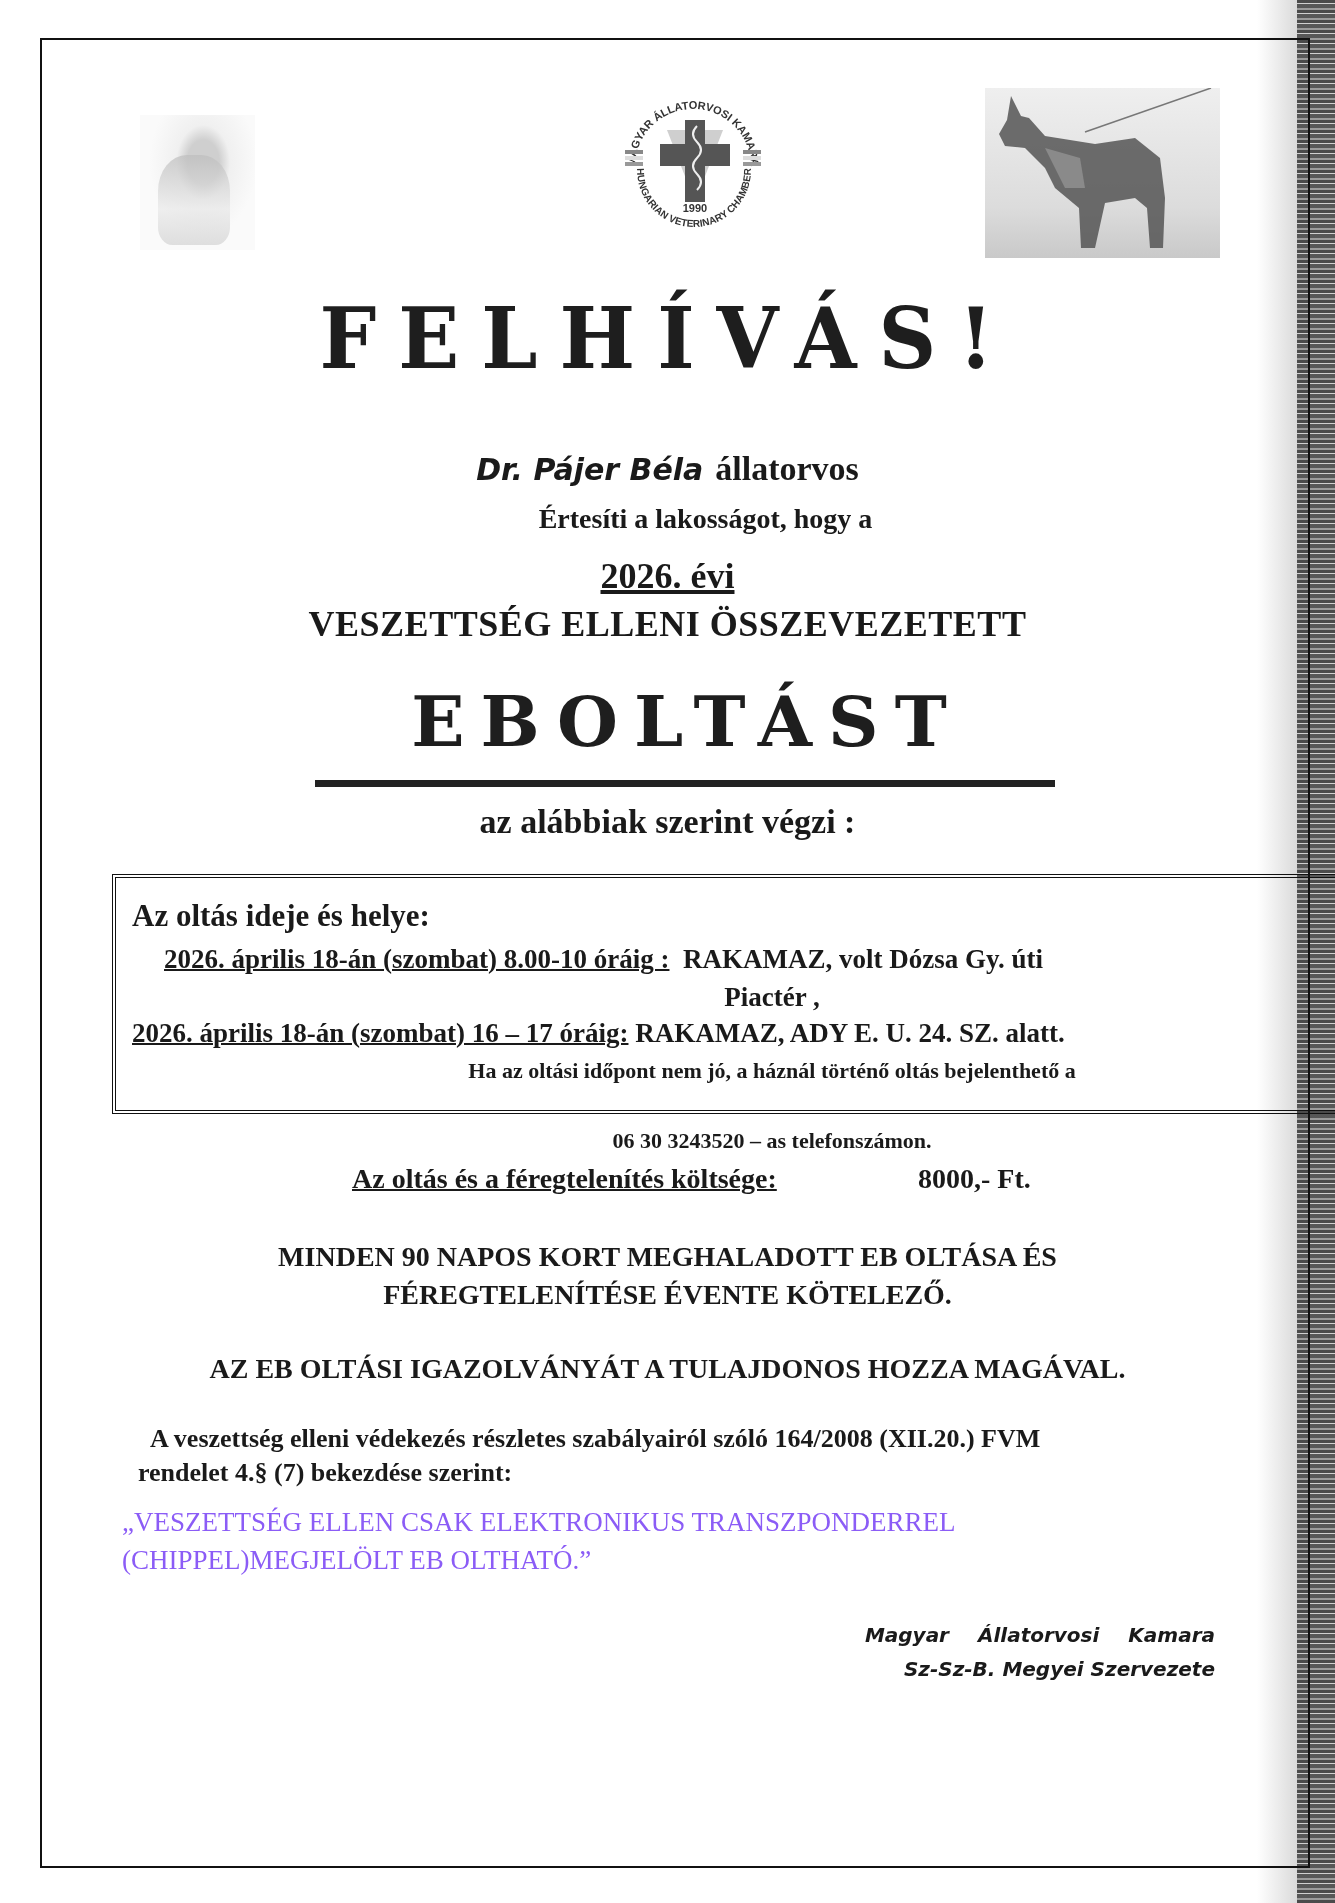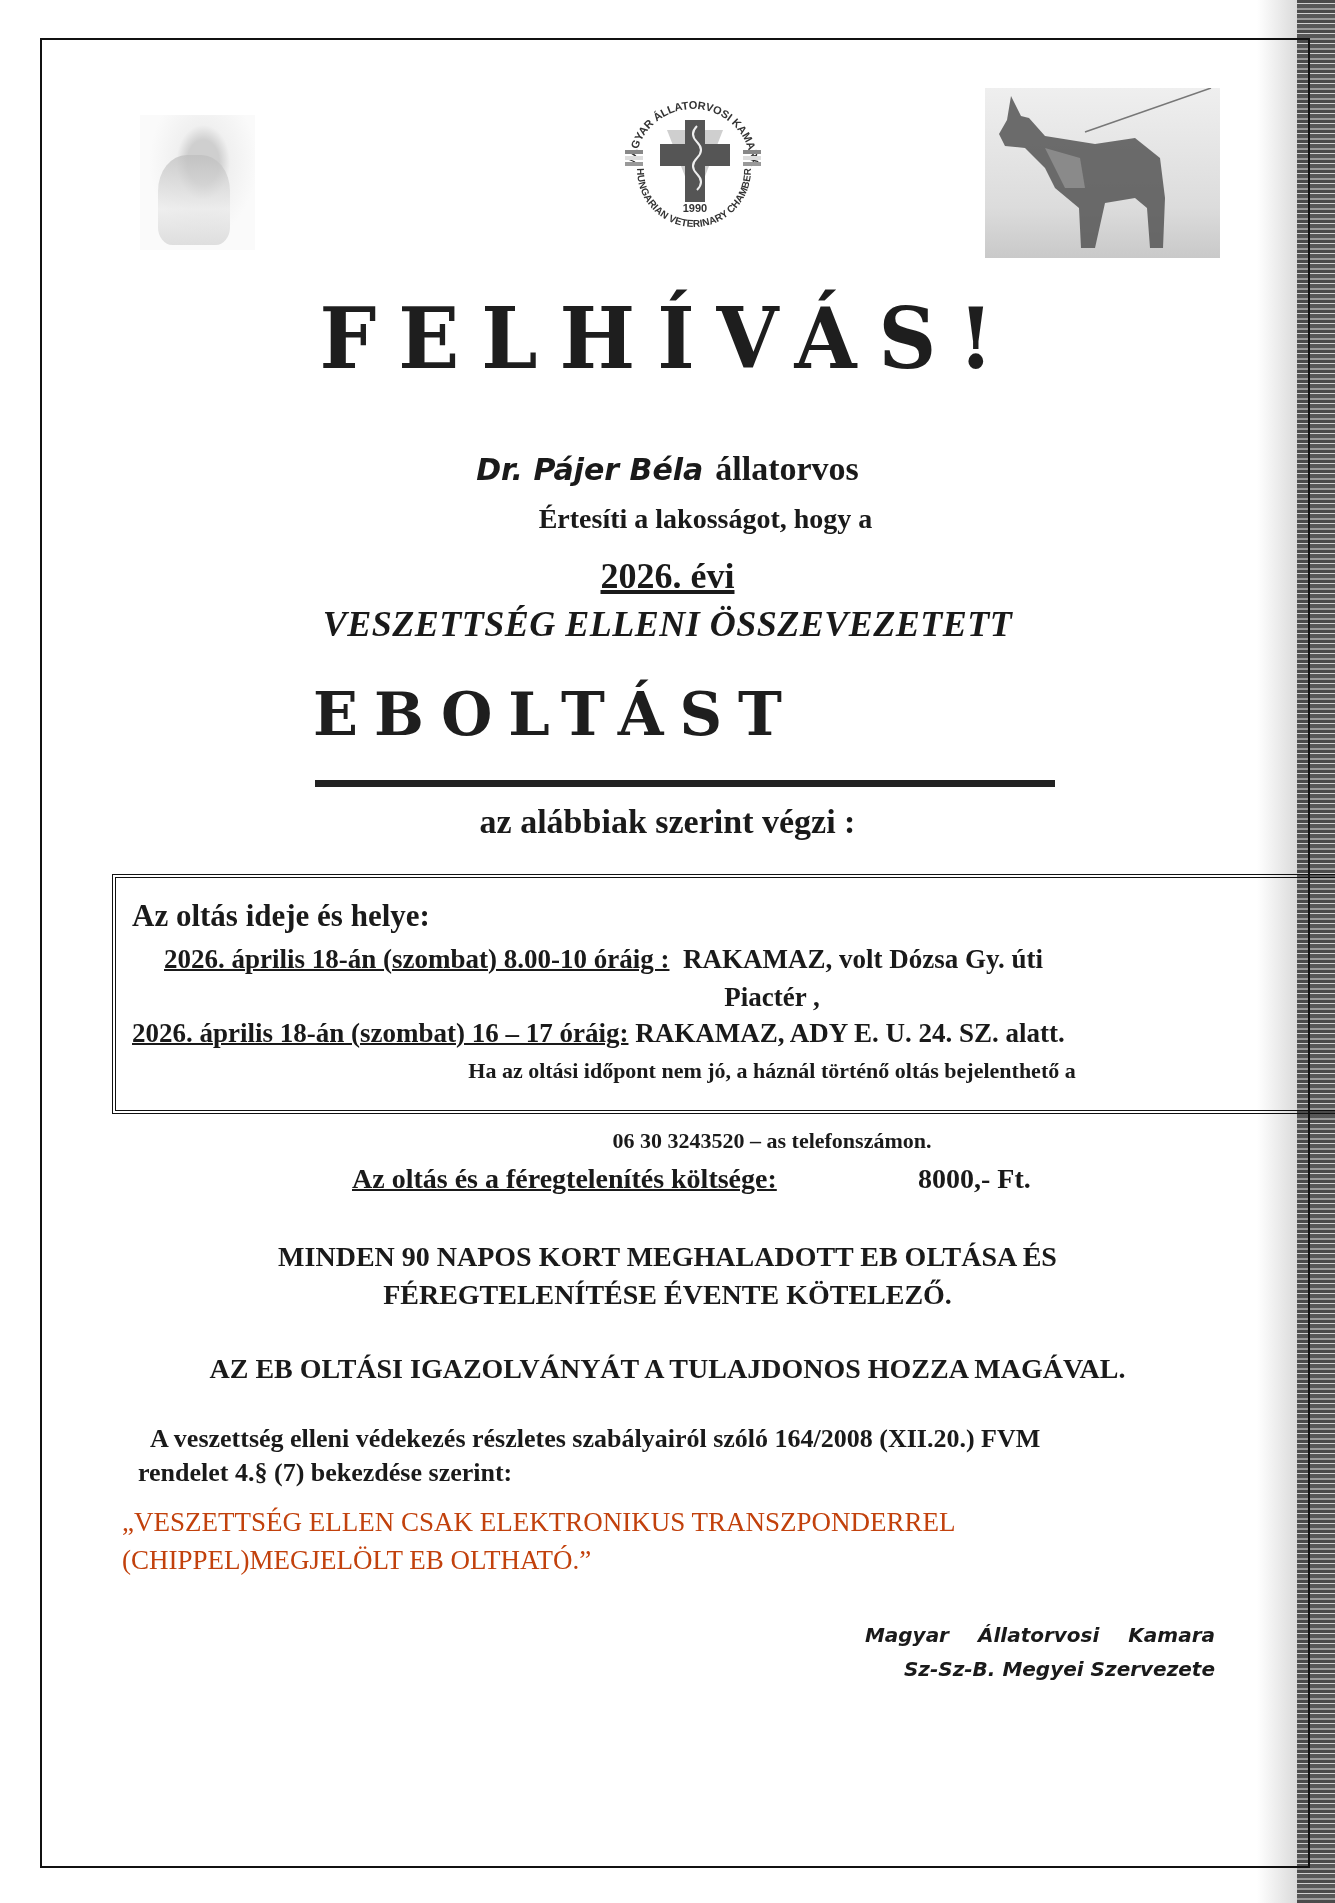--- a/index.html
+++ b/index.html
@@ -50,24 +50,24 @@
     position: absolute; left: 0; width: 1335px; text-align: center; font-weight: bold;
   }
   .line-doctor { top: 450px; font-size: 34px; }
   .line-doctor .name {
     font-family: "DejaVu Sans", sans-serif; font-style: italic; font-weight: 900;
     font-size: 30px; margin-right: 12px;
   }
   .line-notify { top: 503px; font-size: 28px; margin-left: 38px; }
   .line-year { top: 555px; font-size: 36px; }
   .line-year span { text-decoration: underline; text-decoration-thickness: 4px; }
-  .line-vesz { top: 603px; font-size: 36px; letter-spacing: 0.5px; font-style: italic; }
+  .line-vesz { top: 603px; font-size: 36px; letter-spacing: 0.5px; }
   .title-eboltast {
-    position: absolute; left: 313px; width: 748px; top: 680px; 
-    font-family: "DejaVu Serif", serif; font-weight: 900; font-size: 59px;
+    position: absolute; left: 313px; width: 748px; top: 680px; text-align: center;
+    font-family: "DejaVu Serif", serif; font-weight: 900; font-size: 70px;
     letter-spacing: 16px; color: #1e1e1e;
   }
   .eboltast-rule {
     position: absolute; left: 315px; width: 740px; top: 780px; height: 7px; background: #222;
   }
   .line-alabbiak { top: 803px; font-size: 34px; }
   .schedule-box {
     position: absolute; left: 112px; top: 874px; width: 1320px; height: 240px;
     border: 4px double #111; box-sizing: border-box;
   }
@@ -90,21 +90,21 @@
   .cost-value {
     position: absolute; left: 918px; top: 1163px; font-weight: bold; font-size: 28px;
   }
   .rule-text { top: 1238px; font-size: 28px; line-height: 38px; }
   .bring-text { top: 1353px; font-size: 28px; }
   .legal {
     position: absolute; left: 138px; top: 1422px; width: 1110px; font-weight: bold; font-size: 26px; line-height: 34px;
   }
   .legal .l1 { padding-left: 12px; }
   .quote {
-    position: absolute; left: 122px; top: 1503px; width: 1110px; font-size: 27px; line-height: 38px; color: #c2410c;
+    position: absolute; left: 122px; top: 1503px; width: 1110px; font-size: 27px; line-height: 38px; color: #8b5cf6;
   }
   .signature {
     position: absolute; right: 120px; top: 1618px; text-align: right;
     font-family: "DejaVu Sans", sans-serif; font-style: italic; font-weight: 900; font-size: 20px; line-height: 34px;
     color: #1a1a1a;
   }
   .signature .s1 { word-spacing: 22px; }
 </style>
 </head>
 <body>

